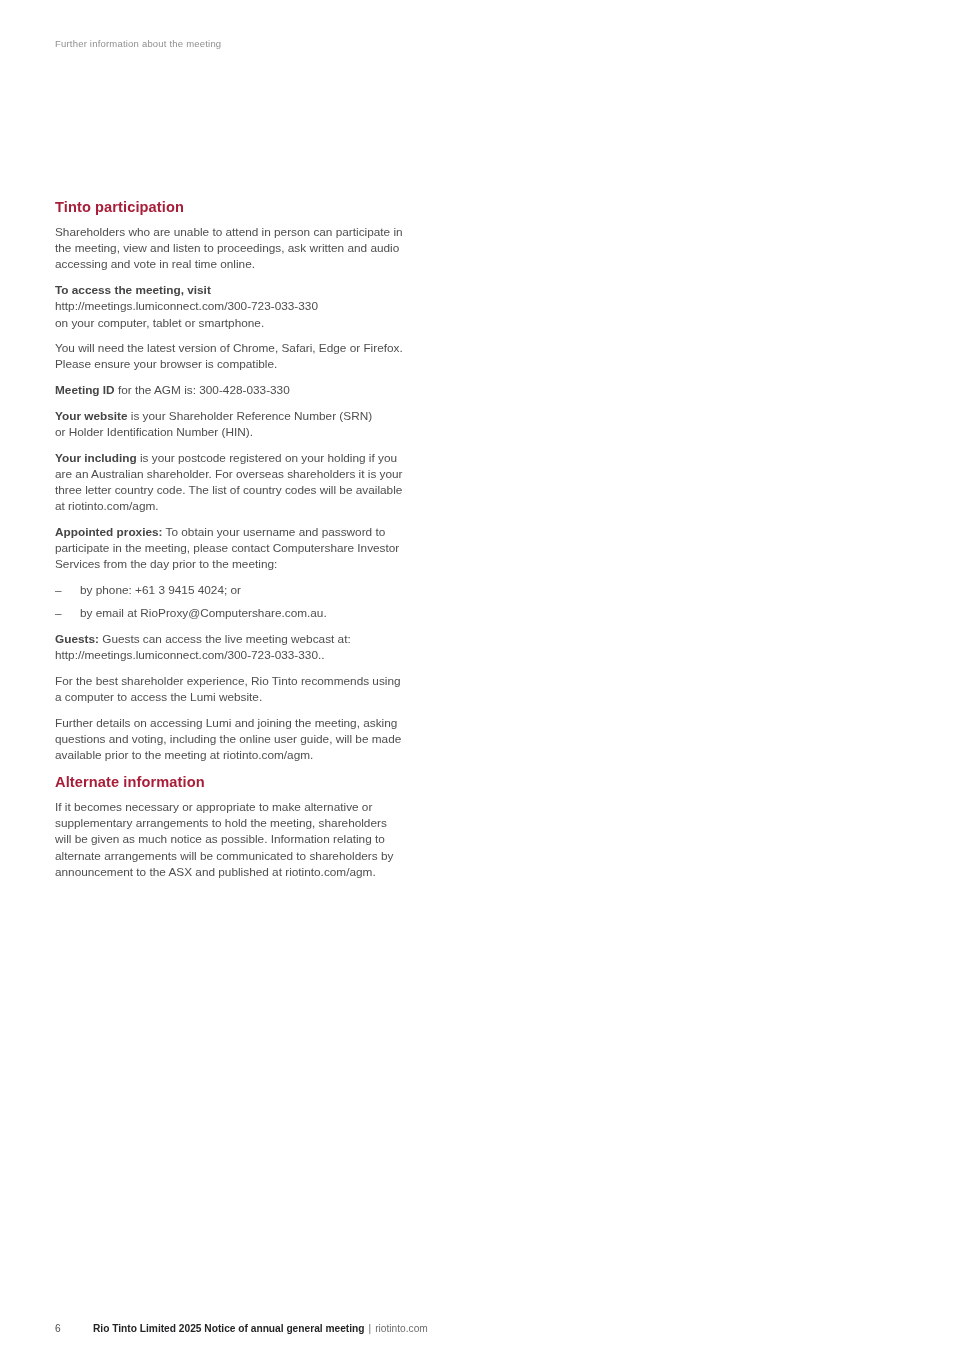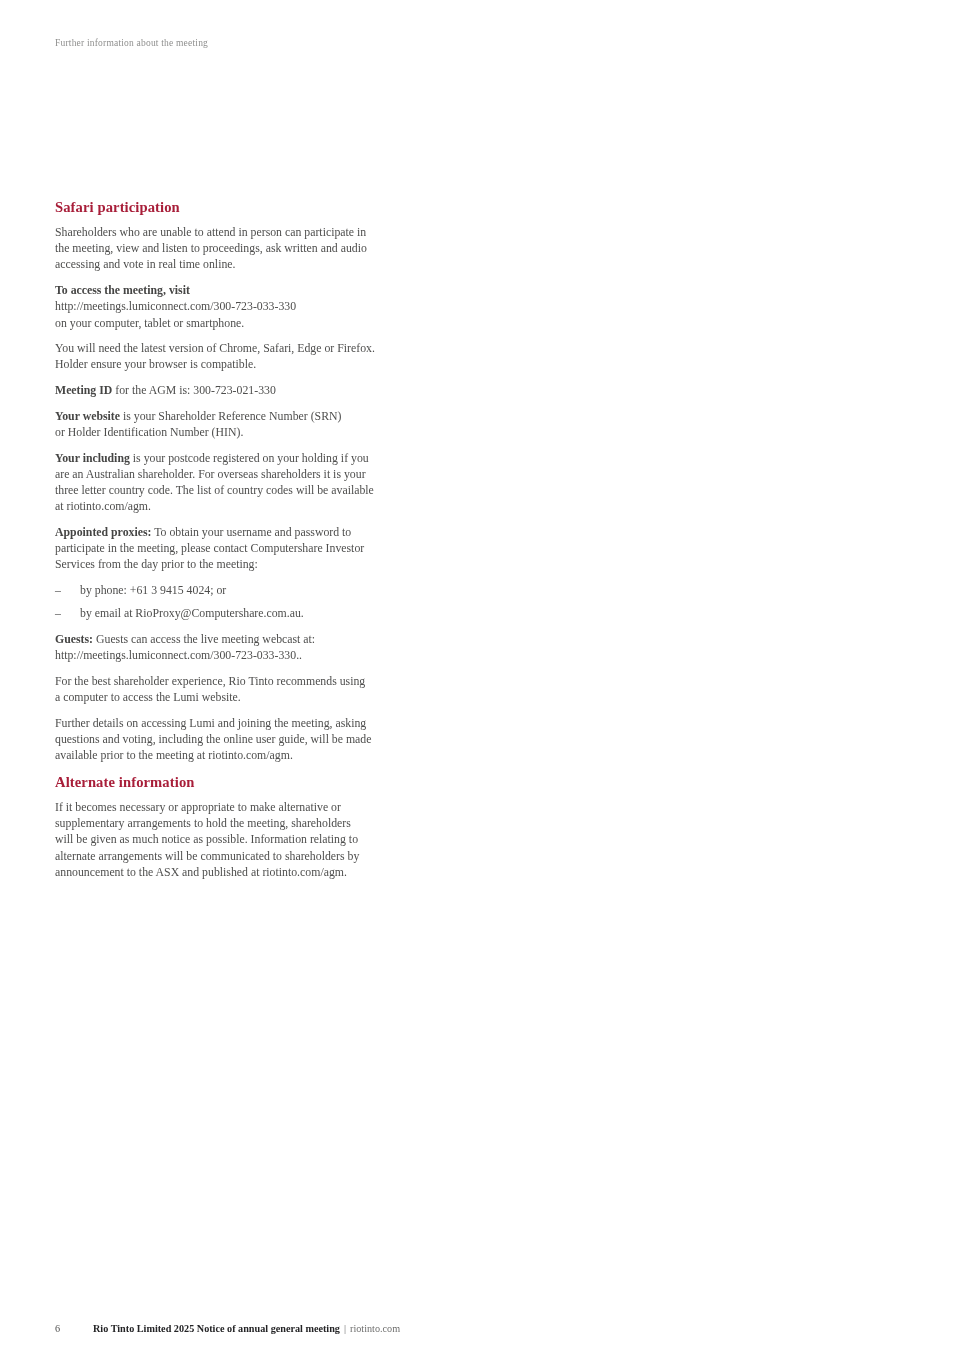--- a/index.html
+++ b/index.html
@@ -2,21 +2,21 @@
 <html><head>
 <meta charset="utf-8">
 <style>
   * { margin: 0; padding: 0; box-sizing: border-box; }
   html, body { background: #ffffff; }
   .page {
     position: relative;
     width: 965px;
     height: 1345px;
     background: #ffffff;
-    font-family: Liberation Serif, serif;
+    font-family: Liberation Sans, sans-serif;
     overflow: hidden;
     padding-left: 44px;
   }
   .running-header {
     position: absolute;
     left: 55px;
     top: 38px;
     font-size: 9.5px;
     letter-spacing: 0.2px;
     color: #8f8f8e;
@@ -78,34 +78,34 @@
 </style>
 </head>
 <body>
 
 <div class="page">
 
   <div class="running-header">Further information about the meeting</div>
 
   <div class="content">
 
-    <h2 class="section-heading">Safari participation</h2>
+    <h2 class="section-heading">Tinto participation</h2>
 
     <p>Shareholders who are unable to attend in person can participate in
 the meeting, view and listen to proceedings, ask written and audio
 accessing and vote in real time online.</p>
 
     <p><span class="b">To access the meeting, visit</span><span>
 http://meetings.lumiconnect.com/300-723-033-330
 on your computer, tablet or smartphone.</span></p>
 
     <p>You will need the latest version of Chrome, Safari, Edge or Firefox.
-Holder ensure your browser is compatible.</p>
+Please ensure your browser is compatible.</p>
 
-    <p><span class="b">Meeting ID</span><span> for the AGM is: 300-723-021-330</span></p>
+    <p><span class="b">Meeting ID</span><span> for the AGM is: 300-428-033-330</span></p>
 
     <p><span class="b">Your website</span><span> is your Shareholder Reference Number (SRN)
 or Holder Identification Number (HIN).</span></p>
 
     <p><span class="b">Your including</span><span> is your postcode registered on your holding if you
 are an Australian shareholder. For overseas shareholders it is your
 three letter country code. The list of country codes will be available
 at riotinto.com/agm.</span></p>
 
     <p><span class="b">Appointed proxies:</span><span> To obtain your username and password to

